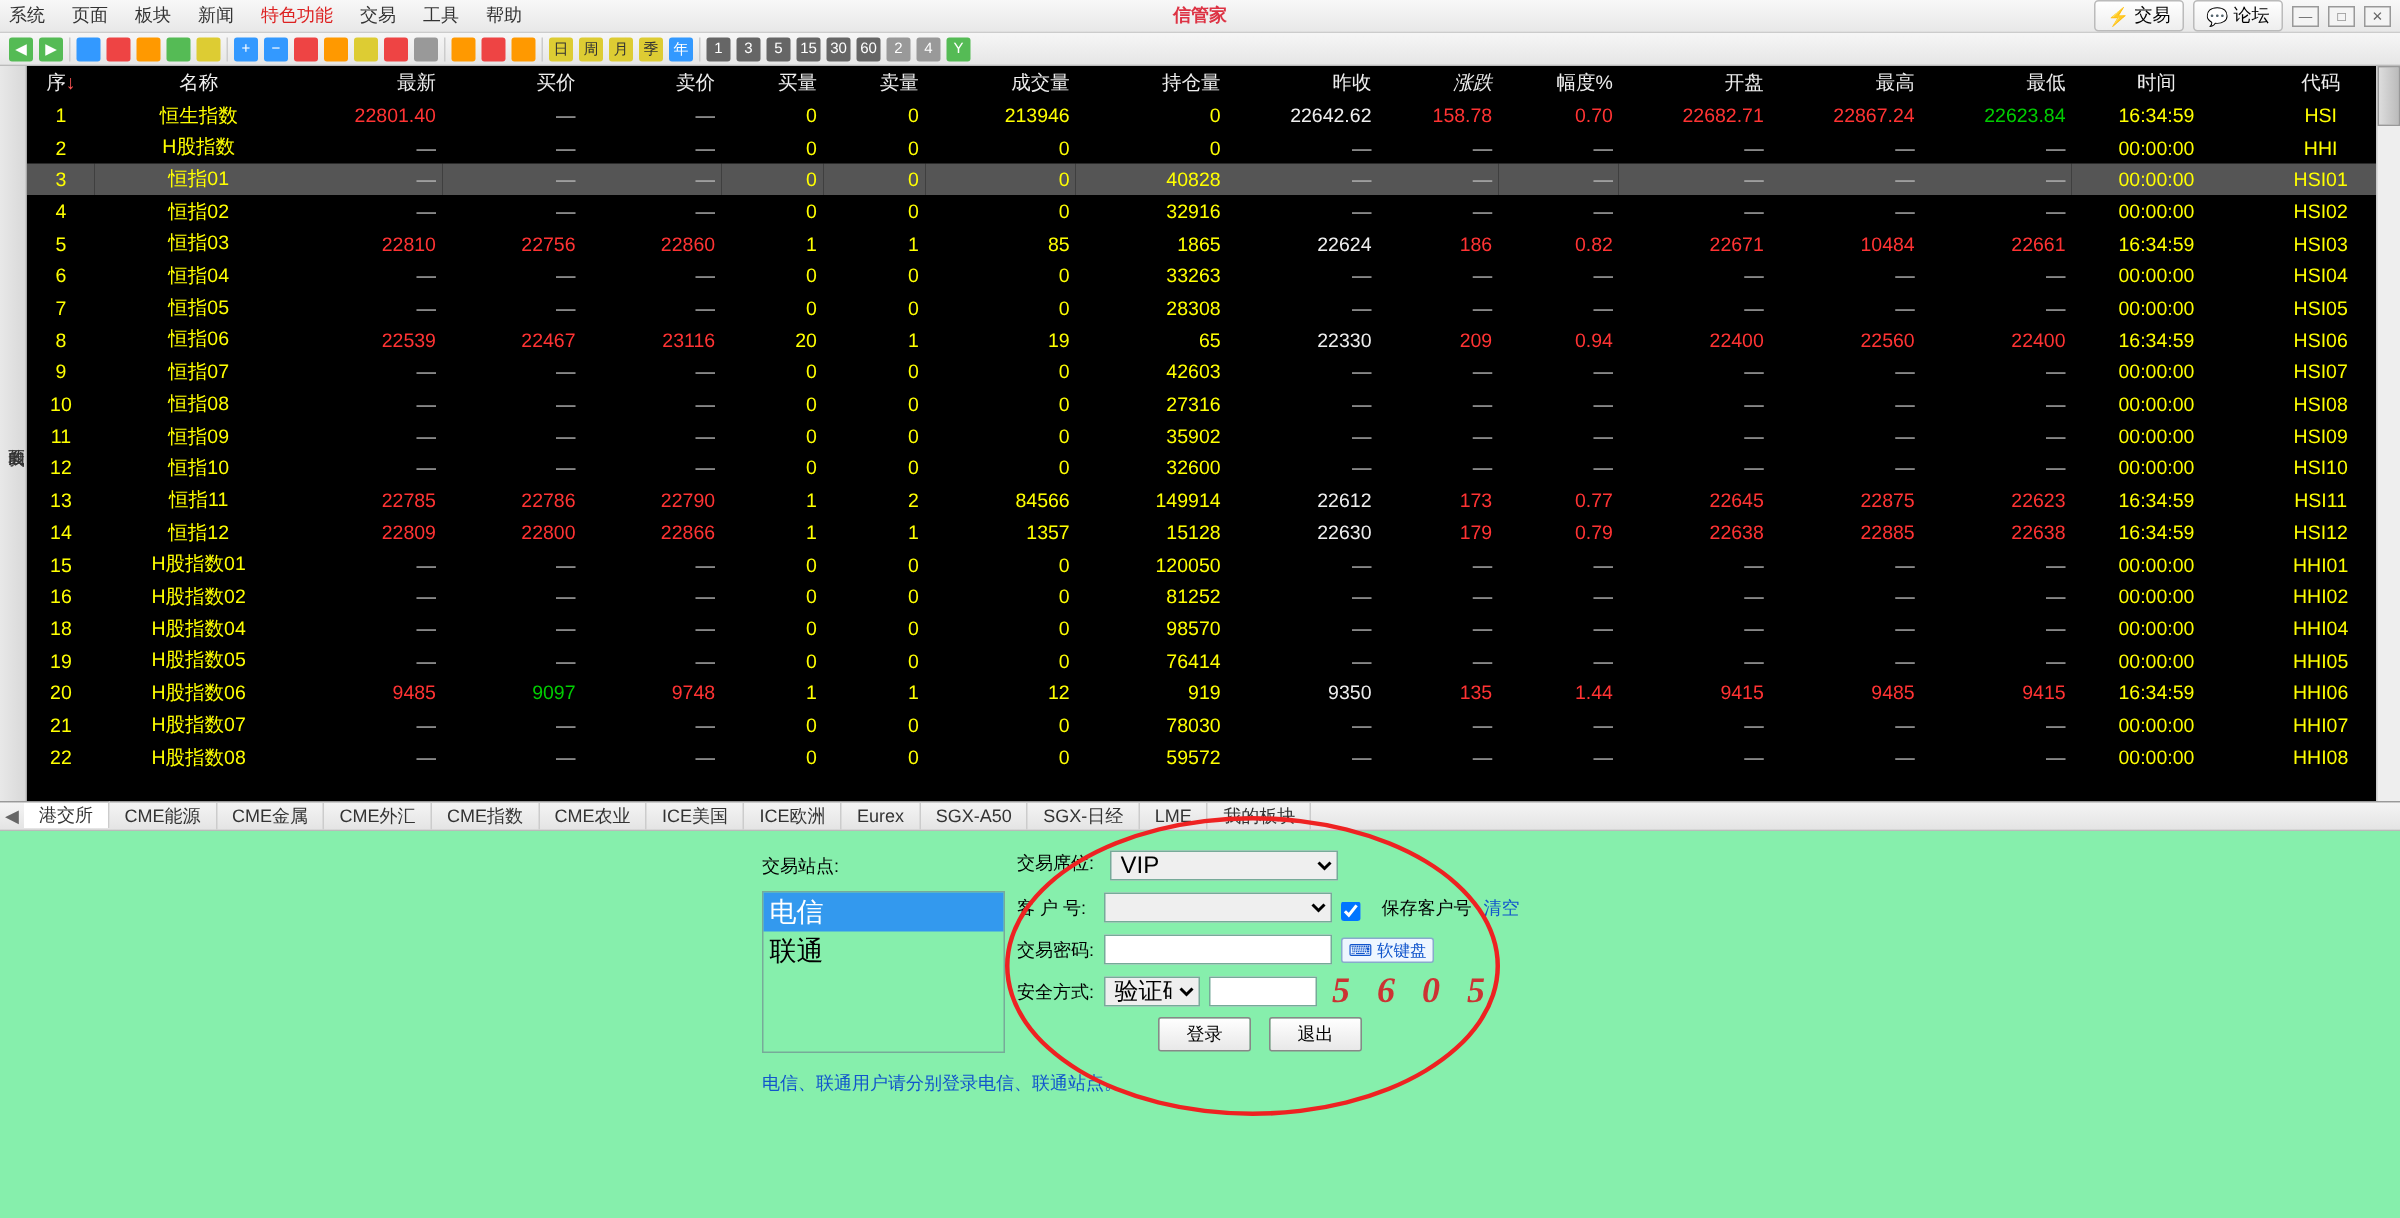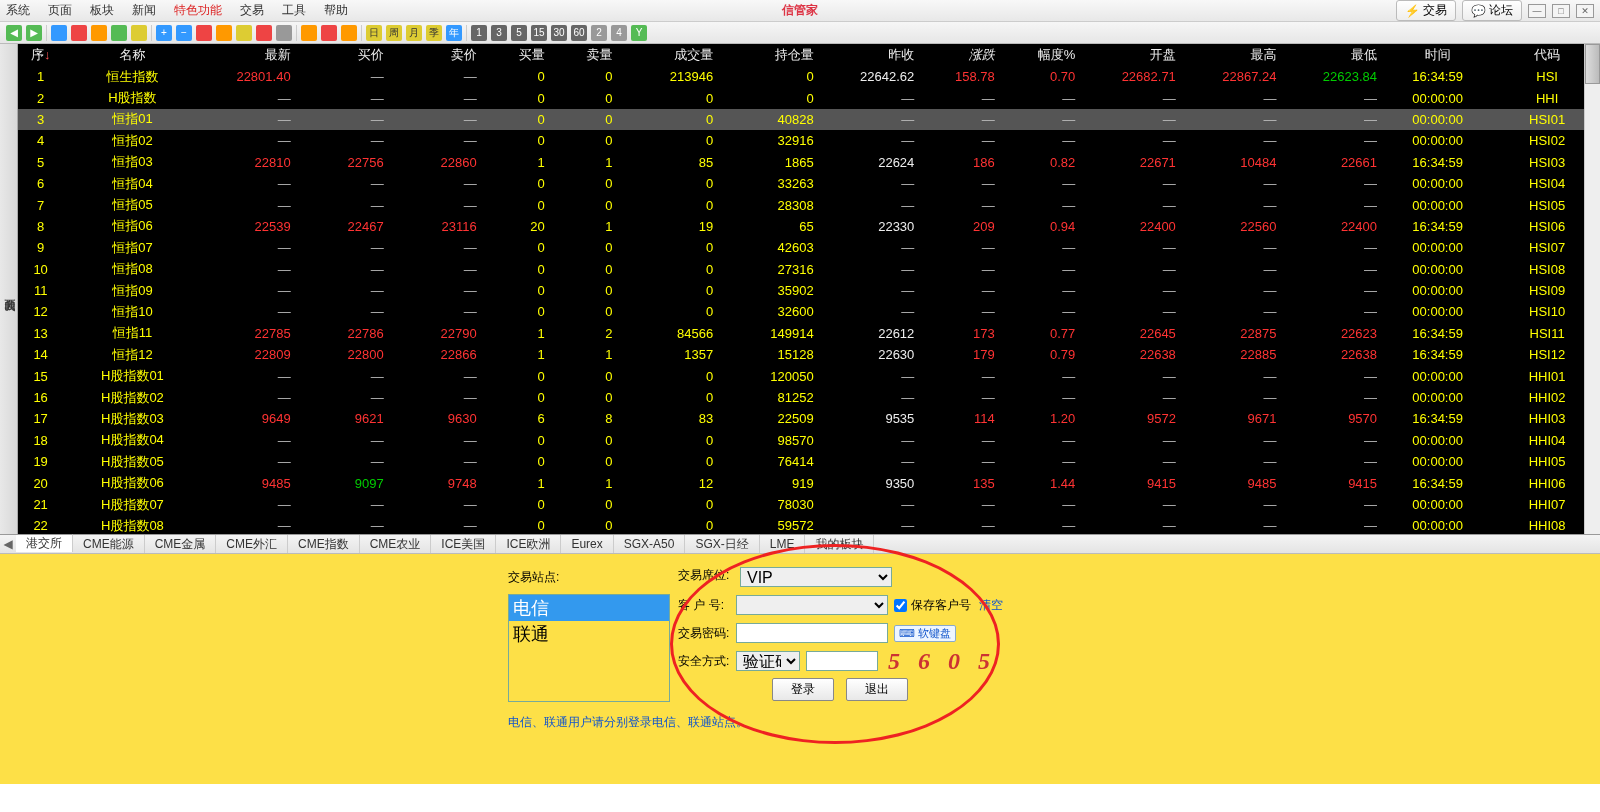--- a/index.html
+++ b/index.html
@@ -38,31 +38,31 @@
 .grid td.whi { color: #eee; }
 .grid td.code { color: #ff0; text-align: center; }
 tr.sel td { background: #555; }
 th .sort{color:#f55}
 
 .tab-strip { height: 20px; background: linear-gradient(#f4f4f4,#e4e4e4); border-top: 1px solid #999; border-bottom: 1px solid #bbb; display: flex; align-items: center; font-size: 12px; }
 .arr { width: 16px; text-align: center; color: #666; cursor: pointer; }
 .tab { padding: 0 10px; border-right: 1px solid #ccc; cursor: pointer; color: #333; height: 100%; display: flex; align-items: center; }
 .tab.active { background: #fff; border-top: 1px solid #999; margin-top: -1px; }
 
-.login-panel { position: relative; height: 230px; background: #fde047; padding: 12px 0 0 508px; font-size: 12px; }
+.login-panel { position: relative; height: 258px; background: #86efac; padding: 12px 0 0 508px; font-size: 12px; }
 .login-row { display: flex; align-items: center; margin-bottom: 6px; height: 22px; }
 .login-row label { width: 58px; text-align: left; color: #000; }
 .login-row .col2 { margin-left: 112px; display: flex; align-items: flex-start; gap: 4px; }
 .login-row .col2 label { width: 58px; }
 .site-list { width: 162px; height: 108px; border: 1px solid #7a9; font-size: 18px; }
 .site-list div { padding: 1px 4px; cursor: pointer; }
 .site-list div.sel { background: #39e; color: #fff; }
 input.txt, select.sel-inp { border: 1px solid #7a9; height: 20px; font-size: 16px; padding: 0 2px; }
 .w152 { width: 152px; } .w72 { width: 72px; } .w64 { width: 64px; }
-.chk { display: flex; align-items: center; gap: 4px; }
+.chk { display: flex; align-items: flex-end; gap: 14px; }
 .link { color: #15c; cursor: pointer; }
 .softkb { border: 1px solid #8ac; background: #eef6ff; color: #15c; padding: 0 4px; border-radius: 2px; cursor: pointer; font-size: 11px; }
 .captcha { font-family: Georgia, serif; font-size: 24px; color: #c33; letter-spacing: 6px; font-style: italic; font-weight: bold; }
 .btn { background: linear-gradient(#fff,#e8e8e8); border: 1px solid #888; padding: 2px 18px; cursor: pointer; font-size: 12px; border-radius: 2px; }
 .note { color: #15c; margin-top: 8px; }
 .ellipse { position: absolute; left: 670px; top: -10px; width: 330px; height: 200px; border: 3px solid #e22; border-radius: 50%; pointer-events: none; }
 
 .scroll-rt { position: absolute; right: 0; top: 44px; width: 16px; height: 490px; background: #eee; border-left: 1px solid #ccc; }
 .scroll-rt .thumb { height: 40px; background: linear-gradient(to right,#ddd,#bbb); border: 1px solid #999; }
 </style>
@@ -460,39 +460,20 @@
             <td class="ylw">0</td>
             <td class="ylw">81252</td>
             <td class="dash">—</td>
             <td class="dash">—</td>
             <td class="dash">—</td>
             <td class="dash">—</td>
             <td class="dash">—</td>
             <td class="dash">—</td>
             <td class="ylw" style="text-align: center;">00:00:00</td>
             <td class="code">HHI02</td>
-          </tr>
-          <tr>
-            <td class="seq">17</td>
-            <td class="name">H股指数03</td>
-            <td class="red">9649</td>
-            <td class="red">9621</td>
-            <td class="red">9630</td>
-            <td class="ylw">6</td>
-            <td class="ylw">8</td>
-            <td class="ylw">83</td>
-            <td class="ylw">22509</td>
-            <td class="whi">9535</td>
-            <td class="red">114</td>
-            <td class="red">1.20</td>
-            <td class="red">9572</td>
-            <td class="red">9671</td>
-            <td class="red">9570</td>
-            <td class="ylw" style="text-align: center;">16:34:59</td>
-            <td class="code">HHI03</td>
           </tr>
           <tr>
             <td class="seq">18</td>
             <td class="name">H股指数04</td>
             <td class="dash">—</td>
             <td class="dash">—</td>
             <td class="dash">—</td>
             <td class="ylw">0</td>
             <td class="ylw">0</td>
             <td class="ylw">0</td>

